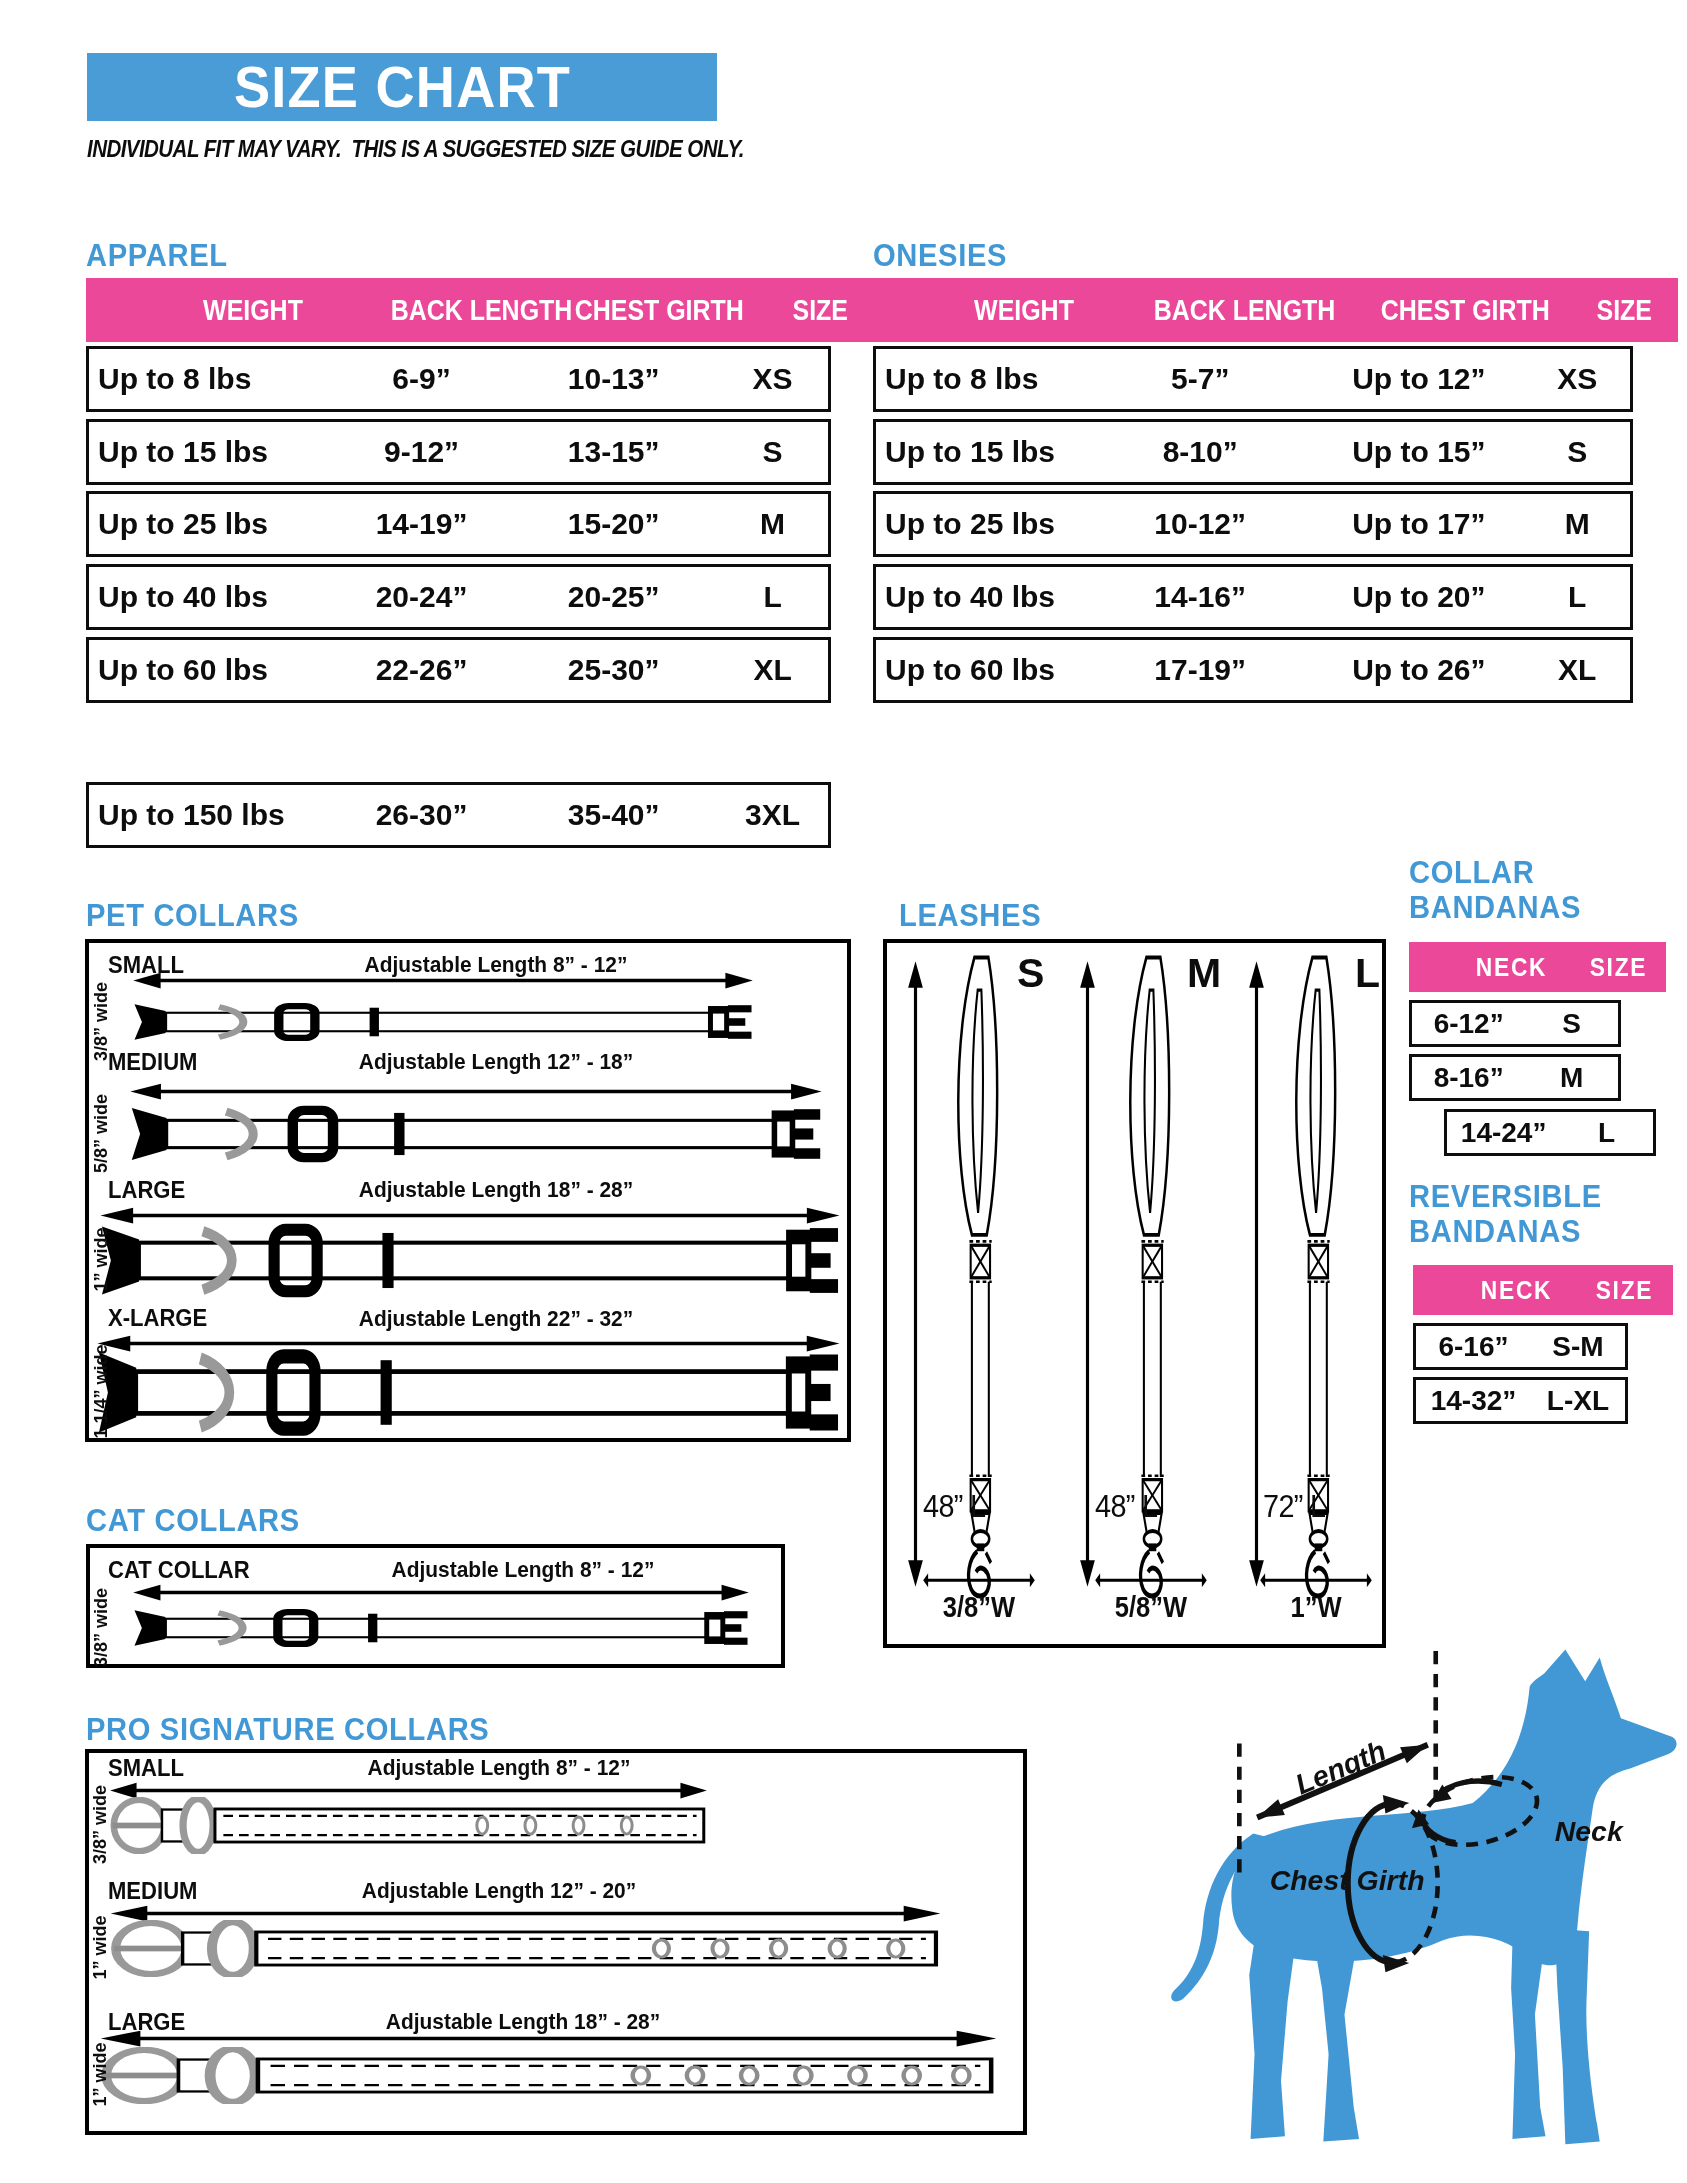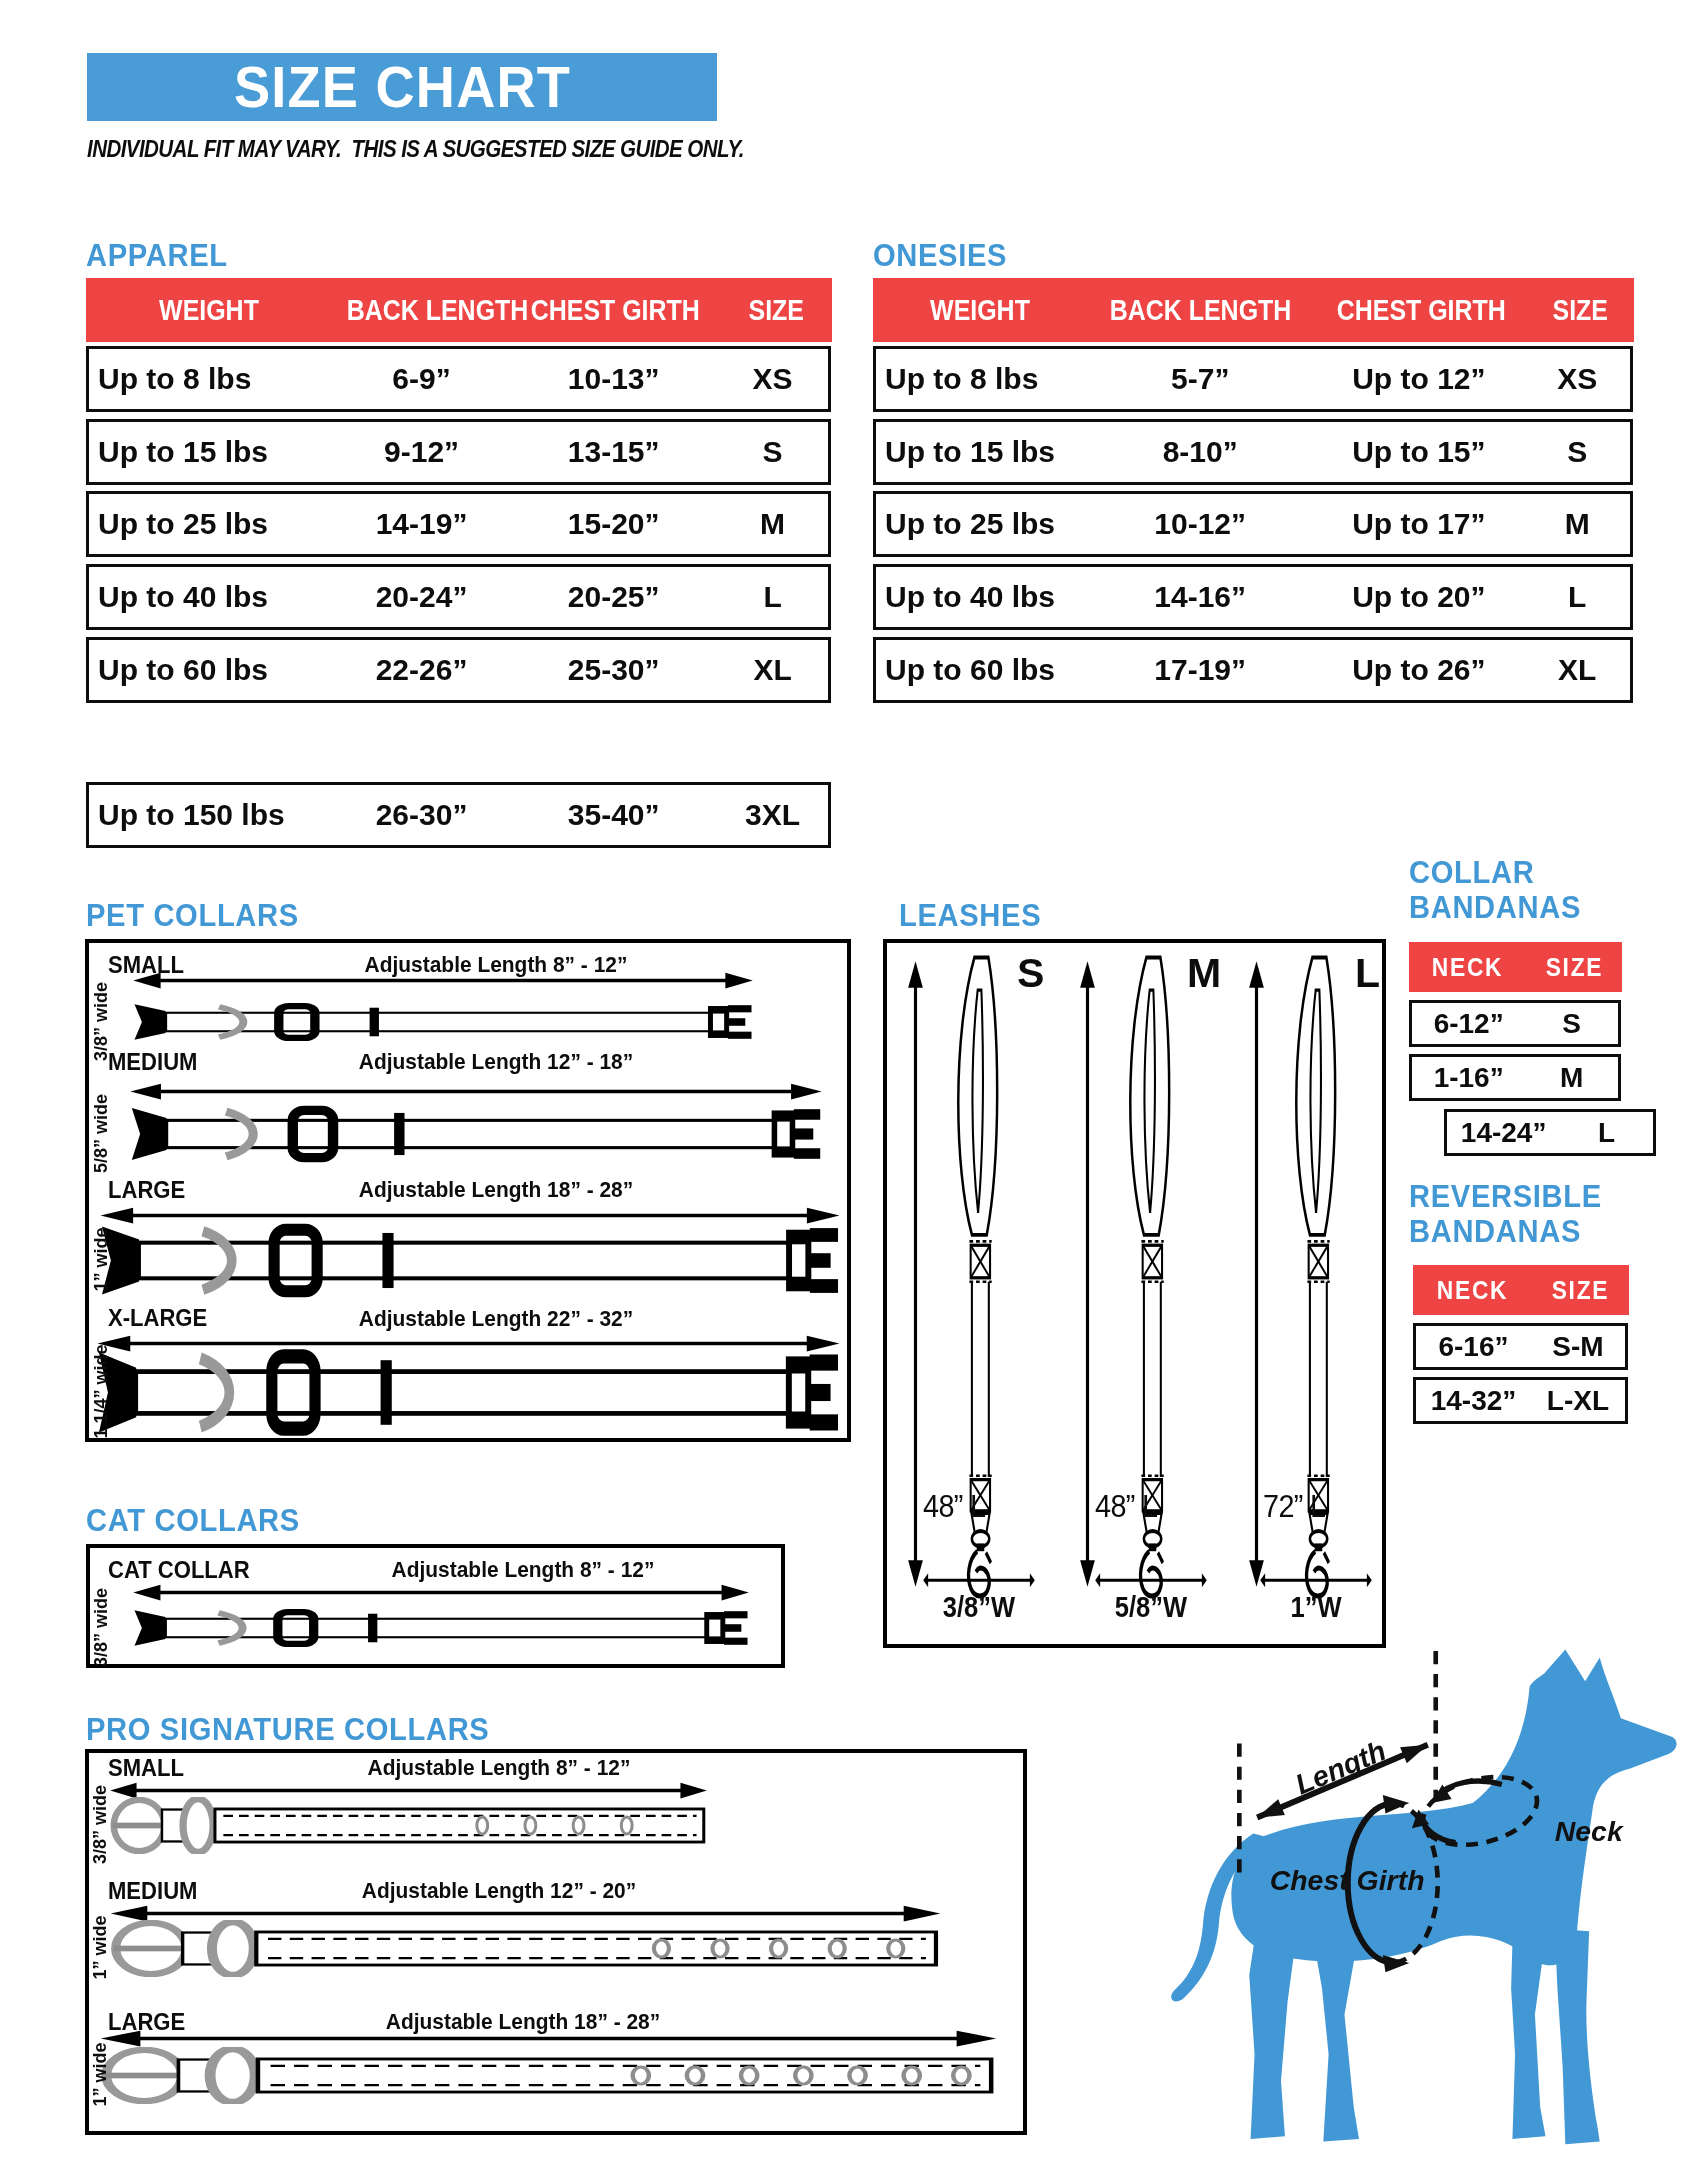--- a/index.html
+++ b/index.html
@@ -13,21 +13,21 @@
   .banner span{color:#fff;font-weight:bold;font-size:57px;letter-spacing:1.3px;transform:scaleX(.95);white-space:nowrap;}
   .subtitle{position:absolute;left:87px;top:135px;font-weight:bold;font-style:italic;font-size:24.5px;
             transform:scaleX(.84);transform-origin:left center;white-space:pre;letter-spacing:-0.7px;}
 
   
   .sec-title{position:absolute;color:#4298d5;font-weight:bold;font-size:31px;letter-spacing:0.7px;
              transform:scaleX(.94);transform-origin:left top;white-space:nowrap;}
   .sec-title.two{line-height:35px;white-space:normal;}
 
   
-  .thead{position:absolute;background:#ef4444;color:#fff;display:grid;align-items:center;}
+  .thead{position:absolute;background:#ec4899;color:#fff;display:grid;align-items:center;padding-left:44px;}
   .thead div{text-align:center;}
   .thead span{font-weight:bold;font-size:29px;display:inline-block;transform:scaleX(.86);white-space:nowrap;}
   .trow{position:absolute;background:#fff;border:3.3px solid #0d0d0d;display:grid;align-items:center;
         font-weight:bold;font-size:30px;}
   .trow div{text-align:center;white-space:nowrap;}
   .trow div.left{text-align:left;padding-left:9px;}
   .g-apparel{grid-template-columns:33% 24% 28% 15%;}
   .g-onesies{grid-template-columns:28% 30% 28% 14%;}
   .g-band{grid-template-columns:55% 45%;}
   .bhead span{font-size:26.5px;letter-spacing:2px;}
@@ -281,21 +281,21 @@
   </div>
   <div class="thead bhead g-band" style="left:1409px;top:942px;width:213px;height:50px">
     <div><span>NECK</span></div>
     <div><span>SIZE</span></div>
   </div>
   <div class="trow brow g-band" style="left:1409px;top:1000px;width:206px;height:41px">
     <div>6-12”</div>
     <div>S</div>
   </div>
   <div class="trow brow g-band" style="left:1409px;top:1054px;width:206px;height:41px">
-    <div>1-16”</div>
+    <div>8-16”</div>
     <div>M</div>
   </div>
   <div class="trow brow g-band" style="left:1444px;top:1109px;width:206px;height:41px">
     <div>14-24”</div>
     <div>L</div>
   </div>
 
   <div class="sec-title two" style="left:1409px;top:1179px;width:251px">
     <div>REVERSIBLE</div>
     <div>BANDANAS</div>

